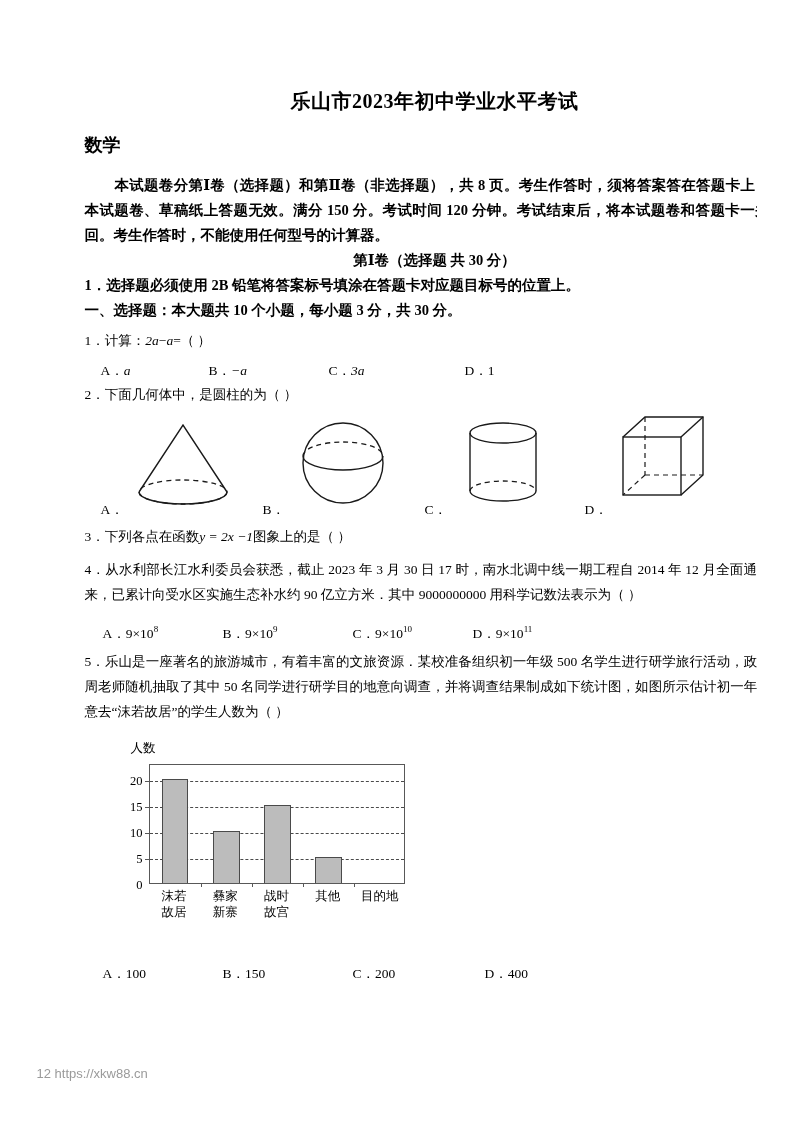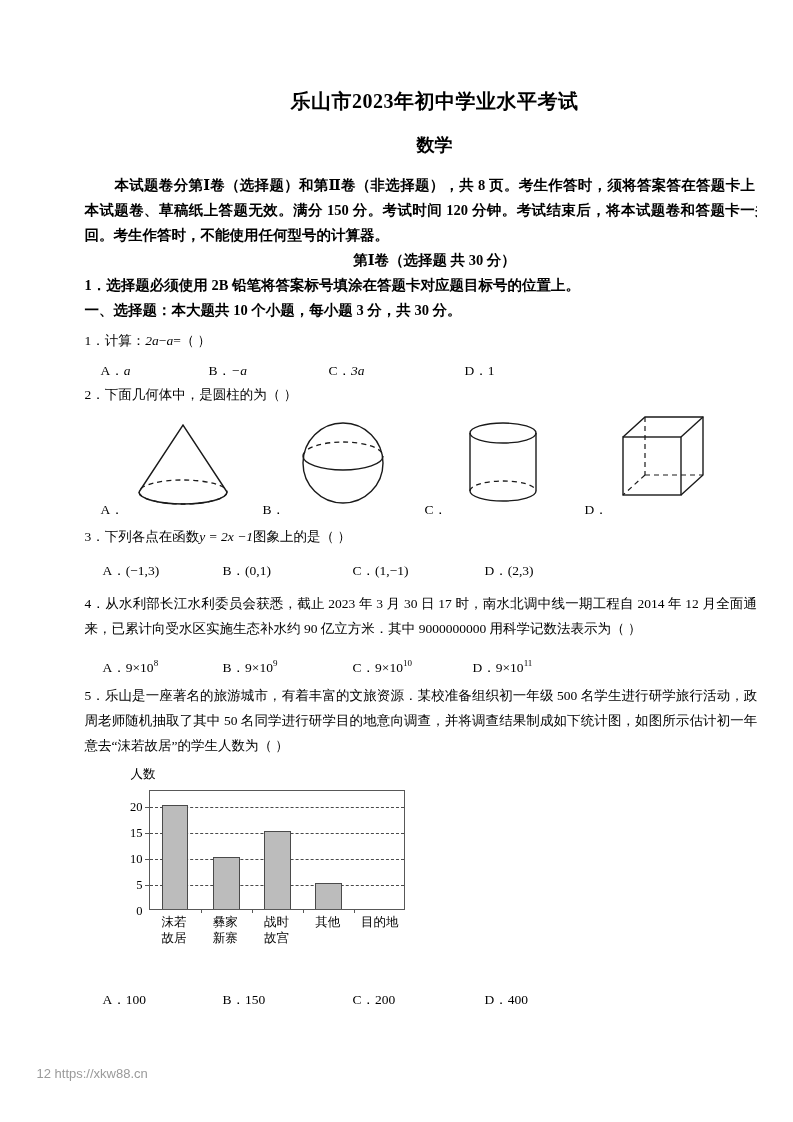--- a/index.html
+++ b/index.html
@@ -29,21 +29,20 @@
   
   .doc-title {
     text-align: center;
     font-size: 20px;
     font-weight: bold;
     letter-spacing: 0.5px;
     margin: 0;
     padding-top: 88px;
   }
   .doc-subject {
-    text-align: center;
     font-size: 18px;
     font-weight: bold;
     margin: 0;
     padding-top: 18px;
   }
 
   
   .para {
     font-size: 14.5px;
     line-height: 25px;
@@ -145,21 +144,21 @@
   .solid-label {
     position: absolute;
     bottom: 0;
     font-size: 13.5px;
   }
 
   
   .chart-wrap {
     position: relative;
     height: 210px;
-    margin-top: 6px;
+    margin-top: 14px;
   }
   .chart-ylabel {
     position: absolute;
     left: 46px;
     top: 2px;
     font-size: 12.5px;
   }
   .plot {
     position: absolute;
     left: 64px;
@@ -299,26 +298,20 @@
           <line x1="32" y1="6" x2="32" y2="64" stroke="#1a1a1a" stroke-width="1.2" stroke-dasharray="5,4"></line>
           <line x1="32" y1="64" x2="90" y2="64" stroke="#1a1a1a" stroke-width="1.2" stroke-dasharray="5,4"></line>
           <line x1="32" y1="64" x2="10" y2="84" stroke="#1a1a1a" stroke-width="1.2" stroke-dasharray="5,4"></line>
         </svg>
       </div>
     </div>
 
     <p class="question q-stem">
       <span>3．</span><span>下列各点在函数</span><var>y = 2x −1</var><span>图象上的是（      ）</span>
     </p>
-    <div class="options" style="padding-top:10px;">
-      <span class="opt w1"><span>A．</span><span>(−1,3)</span></span>
-      <span class="opt w2"><span>B．</span><span>(0,1)</span></span>
-      <span class="opt w3"><span>C．</span><span>(1,−1)</span></span>
-      <span class="opt w4"><span>D．</span><span>(2,3)</span></span>
-    </div>
 
     <p class="question q-multiline">
       <span>4．</span><span>从水利部长江水利委员会获悉，截止 2023 年 3 月 30 日 17 时，南水北调中线一期工程自 2014 年 12 月全面通水以来，已累计向受水区实施生态补水约 90 亿立方米．其中 9000000000 用科学记数法表示为（      ）</span>
     </p>
     <div class="options" style="padding-top:10px;">
       <span class="opt n1"><span>A．</span><span>9×10</span><span class="sup">8</span></span>
       <span class="opt n2"><span>B．</span><span>9×10</span><span class="sup">9</span></span>
       <span class="opt n3"><span>C．</span><span>9×10</span><span class="sup">10</span></span>
       <span class="opt n4"><span>D．</span><span>9×10</span><span class="sup">11</span></span>
     </div>

